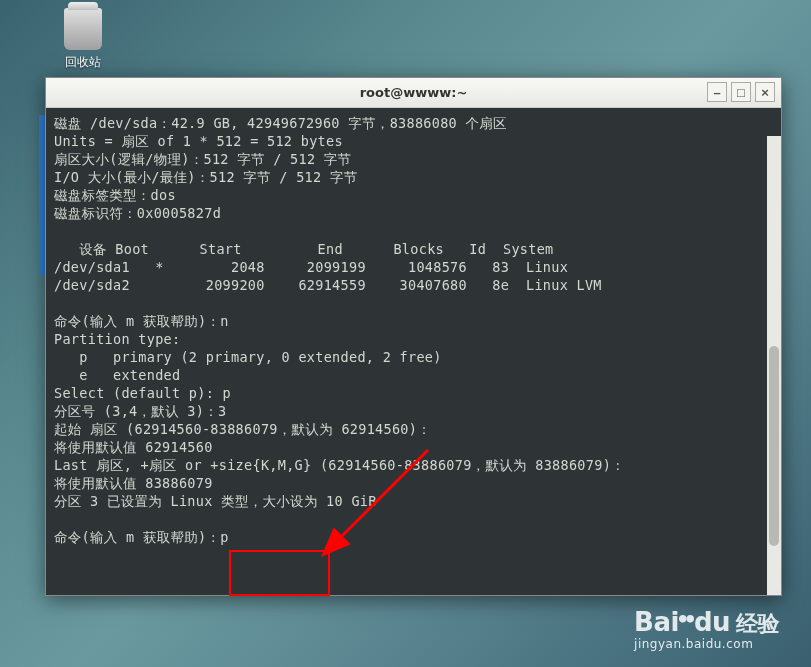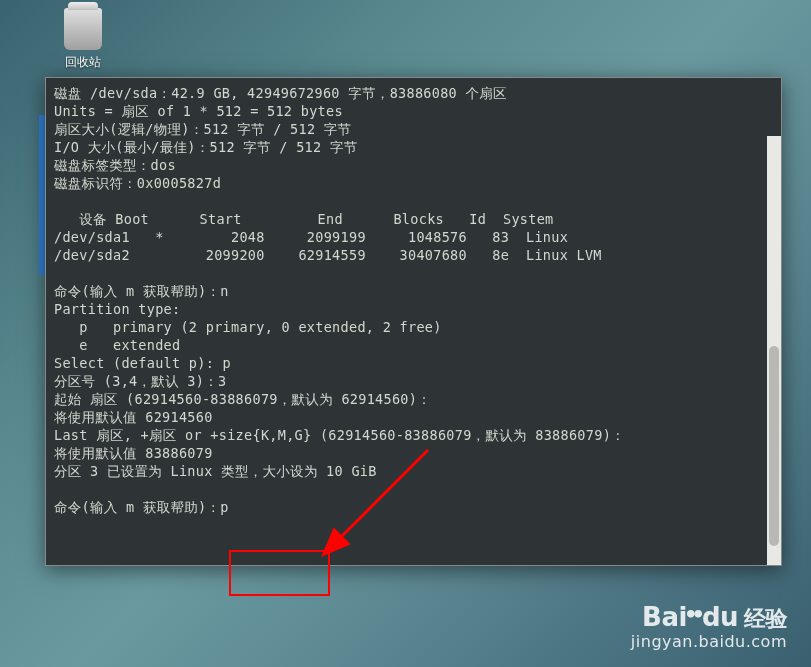--- a/index.html
+++ b/index.html
@@ -147,35 +147,34 @@
       position: absolute;
       left: 318px;
       top: 440px;
       width: 120px;
       height: 120px;
       pointer-events: none;
     }
     .baidu-watermark {
       position: absolute;
       bottom: 16px;
-      right: 24px;
+      right: 32px;
       color: rgba(255,255,255,0.85);
-      text-align: right;
     }
     .baidu-logo {
       font-size: 26px;
       font-weight: bold;
       letter-spacing: -0.5px;
     }
     .baidu-logo .chn {
       font-size: 22px;
       margin-left: 6px;
     }
     .baidu-url {
-      font-size: 16px;
+      font-size: 12px;
       letter-spacing: 0.5px;
       margin-top: -2px;
     }
     .paw {
       font-size: 16px;
       position: relative;
       top: -8px;
     }
     .left-edge {
       position: absolute;
@@ -190,20 +189,28 @@
 <body>
 
 <div class="desktop-icon">
   <div class="trash-icon"></div>
   <div class="trash-label">回收站</div>
 </div>
 
 <div class="left-edge"></div>
 
 <div class="window">
+  <div class="titlebar">
+    <span class="titlebar-text">root@wwww:~</span>
+    <div class="window-controls">
+      <div class="win-btn">–</div>
+      <div class="win-btn">□</div>
+      <div class="win-btn">×</div>
+    </div>
+  </div>
   <div class="terminal" id="terminal-body">磁盘 /dev/sda：42.9 GB, 42949672960 字节，83886080 个扇区
 Units = 扇区 of 1 * 512 = 512 bytes
 扇区大小(逻辑/物理)：512 字节 / 512 字节
 I/O 大小(最小/最佳)：512 字节 / 512 字节
 磁盘标签类型：dos
 磁盘标识符：0x0005827d
 
    设备 Boot      Start         End      Blocks   Id  System
 /dev/sda1   *        2048     2099199     1048576   83  Linux
 /dev/sda2         2099200    62914559    30407680   8e  Linux LVM

